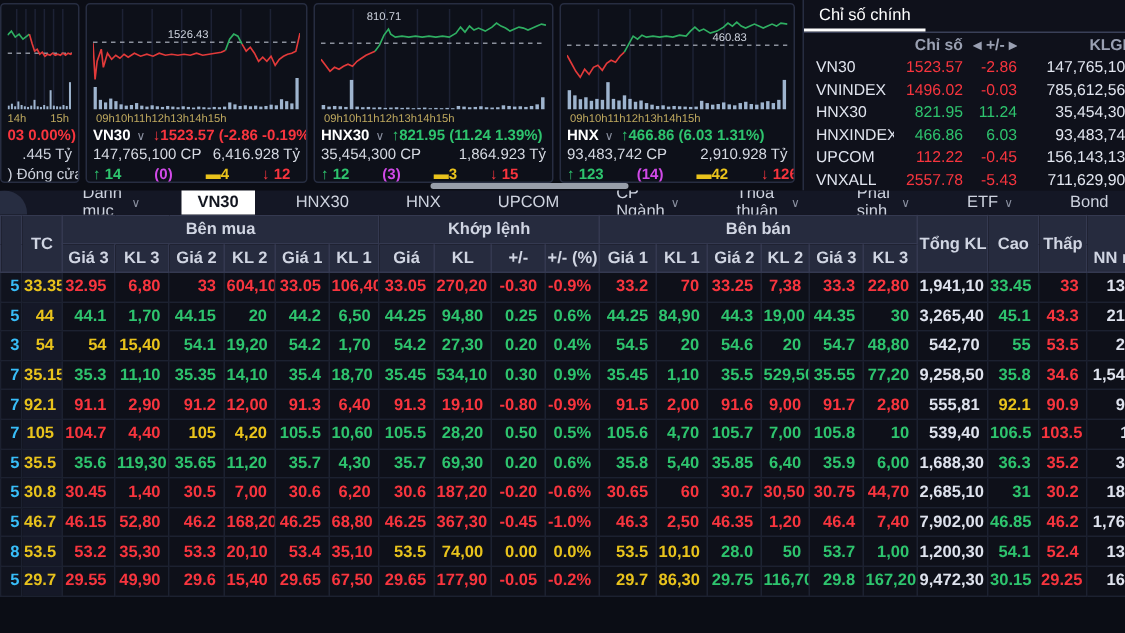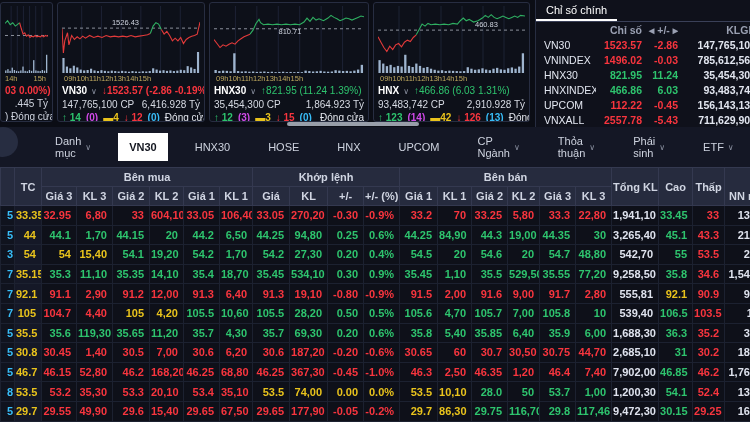--- a/index.html
+++ b/index.html
@@ -13,48 +13,48 @@
   .panel{position:relative;flex:none;height:120px;margin-top:2px;background:#0d1019;
          border:1px solid #272d41;border-radius:3px;box-sizing:border-box;padding:3px 4px 0;overflow:hidden;}
   .chart-wrap{position:relative;height:67px;}
   svg.chart{position:absolute;left:0;top:0;width:100%;height:100%;}
   .ref-label{position:absolute;font-size:7.5px;color:#cdd2dd;transform:translate(-50%,0);white-space:nowrap;}
   .xlabels{display:flex;font-size:7.5px;color:#bfa95f;padding:1px 2px 0;height:10px;}
   .xlabels.right{justify-content:flex-end;gap:16px;}
   .info{font-size:10px;line-height:13px;color:#ced3de;white-space:nowrap;}
   .l1 .name{color:#ffffff;font-weight:700;margin-right:4px;}
   .chev{color:#8a90a0;font-size:8px;margin-right:5px;}
-  .up{color:#2ec46e;font-weight:400;text-align:center;} .down{color:#f8353e;font-weight:700;}
+  .up{color:#2ec46e;font-weight:700;text-align:center;} .down{color:#f8353e;font-weight:700;}
   .l2{display:flex;justify-content:space-between;color:#d6dae3;}
-  .l3{display:flex;gap:5px;color:#e2e5ec;}
+  .l3{display:flex;gap:22px;color:#e2e5ec;}
   .l3 .sess{margin-left:auto;}
   .st-up{color:#2ec46e;font-weight:700;} .st-ceil{color:#d14ae8;font-weight:700;}
   .st-flat{color:#e9c31c;font-weight:700;} .st-down{color:#f8353e;font-weight:700;}
   .st-floor{color:#38bdf8;font-weight:700;}
   .cut .info{text-align:right;}
   .hscroll{position:absolute;left:287px;top:122px;width:132px;height:4px;border-radius:2px;background:#989ea9;}
 
   
   .side{position:absolute;right:0;top:0;width:214px;height:127px;background:#0f111b;
         border-left:1px solid #272d41;overflow:hidden;}
   .side-tabs{border-bottom:1px solid #3a4058;height:21px;}
   .side-tab{display:inline-block;padding:4px 10px 2px;color:#ffffff;border-bottom:2px solid #ffffff;
             font-size:11px;box-sizing:border-box;height:21px;}
   .side-table{width:268px;font-size:10.5px;}
   .side-row{display:grid;grid-template-columns:60px 46px 36px 78px 48px;height:15px;align-items:center;}
   .side-row > div{text-align:right;overflow:hidden;white-space:nowrap;}
   .side-row .sname{text-align:left;padding-left:8px;color:#e2e6f0;}
   .side-head > div{color:#9aa0b2;font-weight:700;}
-  .side-row .num{font-weight:700;color:#e2e6f0;}
+  .side-row .num{font-weight:400;color:#e2e6f0;}
   .clr-r{color:#f8353e !important;} .clr-g{color:#2ec46e !important;}
   .clr-y{color:#e9c31c !important;} .clr-c{color:#38bdf8 !important;}
   .clr-w{color:#dfe3ee !important;}
 
   
-  nav{position:relative;height:40px;background:#141725;display:flex;align-items:center;
+  nav{position:relative;height:16px;background:#141725;display:flex;align-items:center;
       padding-left:44px;overflow:hidden;gap:16px;}
   .nav-circle{position:absolute;left:-12px;top:0;width:30px;height:30px;border-radius:50%;background:#272d41;}
   .nav-item{font-size:11px;color:#ced3df;padding:0 11px;height:28px;display:flex;align-items:center;gap:4px;cursor:default;}
   .nav-item.active{background:#ffffff;color:#12151f;font-weight:700;}
   .nav-chev{font-size:8px;color:#8a90a0;}
 
   
   .ptable-wrap{width:750px;overflow:hidden;}
   table.ptable{border-collapse:collapse;table-layout:fixed;width:764px;font-size:11px;}
   .ptable th,.ptable td{border:1px solid #1c2130;overflow:hidden;white-space:nowrap;box-sizing:border-box;}
@@ -240,21 +240,21 @@
               <rect x="85.3" y="97.12" width="1.55" height="2.88" fill="#aec6e2" opacity="0.9"></rect>
               <rect x="87.8" y="96.8" width="1.55" height="3.2" fill="#aec6e2" opacity="0.9"></rect>
               <rect x="90.3" y="97.44" width="1.55" height="2.56" fill="#aec6e2" opacity="0.9"></rect>
               <rect x="92.8" y="96.48" width="1.55" height="3.52" fill="#aec6e2" opacity="0.9"></rect>
               <rect x="95.3" y="94.88" width="1.55" height="5.12" fill="#aec6e2" opacity="0.9"></rect>
               <rect x="97.8" y="87.84" width="1.55" height="12.16" fill="#aec6e2" opacity="0.9"></rect>
               <line x1="0" x2="100" y1="34" y2="34" stroke="#8b909c" stroke-dasharray="3,3" vector-effect="non-scaling-stroke"></line>
               <polyline points="0,50 2,56 4,62 6,58 8,60 10,57 12,55 14,57 16,52 18,49 20,46 22,44 24,42" fill="none" stroke="#e23a3a" stroke-width="1.1" vector-effect="non-scaling-stroke"></polyline>
               <polyline points="24,42 26,36 28,26 30,20 31,25 33,28 36,27 39,28 42,27 45,28 48,27 51,28 54,27 57,28 60,24 62,18 64,23 66,17 68,21 70,19 73,22 76,18 78,14 80,17 82,19 84,22 86,20 88,18 90,19 92,21 94,19 96,17 98,15 100,16" fill="none" stroke="#2faf62" stroke-width="1.1" vector-effect="non-scaling-stroke"></polyline>
             </svg>
-            <div class="ref-label" style="left: 28%; top: 21px; margin-left: 34px;">810.71</div>
+            <div class="ref-label" style="left: 28%; top: 0;">810.71</div>
           </div>
           <div class="xlabels">
             <span>09h</span>
             <span>10h</span>
             <span>11h</span>
             <span>12h</span>
             <span>13h</span>
             <span>14h</span>
             <span>15h</span>
           </div>
@@ -407,23 +407,20 @@
     <div class="nav-circle"></div>
   <div class="nav-item">
         <span>Danh mục</span>
         <span class="nav-chev">∨</span>
       </div>
       <div class="nav-item active">
         <span>VN30</span>
       </div>
       <div class="nav-item">
         <span>HNX30</span>
-      </div>
-      <div class="nav-item">
-        <span>HOSE</span>
       </div>
       <div class="nav-item">
         <span>HNX</span>
       </div>
       <div class="nav-item">
         <span>UPCOM</span>
       </div>
       <div class="nav-item">
         <span>CP Ngành</span>
         <span class="nav-chev">∨</span>
@@ -512,21 +509,21 @@
             <td class="clr-r">604,10</td>
             <td class="clr-r">33.05</td>
             <td class="clr-r">106,40</td>
             <td class="clr-r">33.05</td>
             <td class="clr-r">270,20</td>
             <td class="clr-r">-0.30</td>
             <td class="clr-r">-0.9%</td>
             <td class="clr-r">33.2</td>
             <td class="clr-r">70</td>
             <td class="clr-r">33.25</td>
-            <td class="clr-r">5,80</td>
+            <td class="clr-r">7,38</td>
             <td class="clr-r">33.3</td>
             <td class="clr-r">22,80</td>
             <td class="clr-w">1,941,10</td>
             <td class="clr-g">33.45</td>
             <td class="clr-r">33</td>
             <td class="clr-w">136,</td>
           </tr>
           <tr>
             <td class="clr-c sliver">5</td>
             <td class="clr-y tc">44</td>
@@ -754,21 +751,21 @@
             <td class="clr-r">67,50</td>
             <td class="clr-r">29.65</td>
             <td class="clr-r">177,90</td>
             <td class="clr-r">-0.05</td>
             <td class="clr-r">-0.2%</td>
             <td class="clr-y">29.7</td>
             <td class="clr-y">86,30</td>
             <td class="clr-g">29.75</td>
             <td class="clr-g">116,70</td>
             <td class="clr-g">29.8</td>
-            <td class="clr-g">117,46</td>
+            <td class="clr-g">167,20</td>
             <td class="clr-w">9,472,30</td>
             <td class="clr-g">30.15</td>
             <td class="clr-r">29.25</td>
             <td class="clr-w">166,</td>
           </tr>
         </tbody>
     </table>
   </div>
 </div>
 

